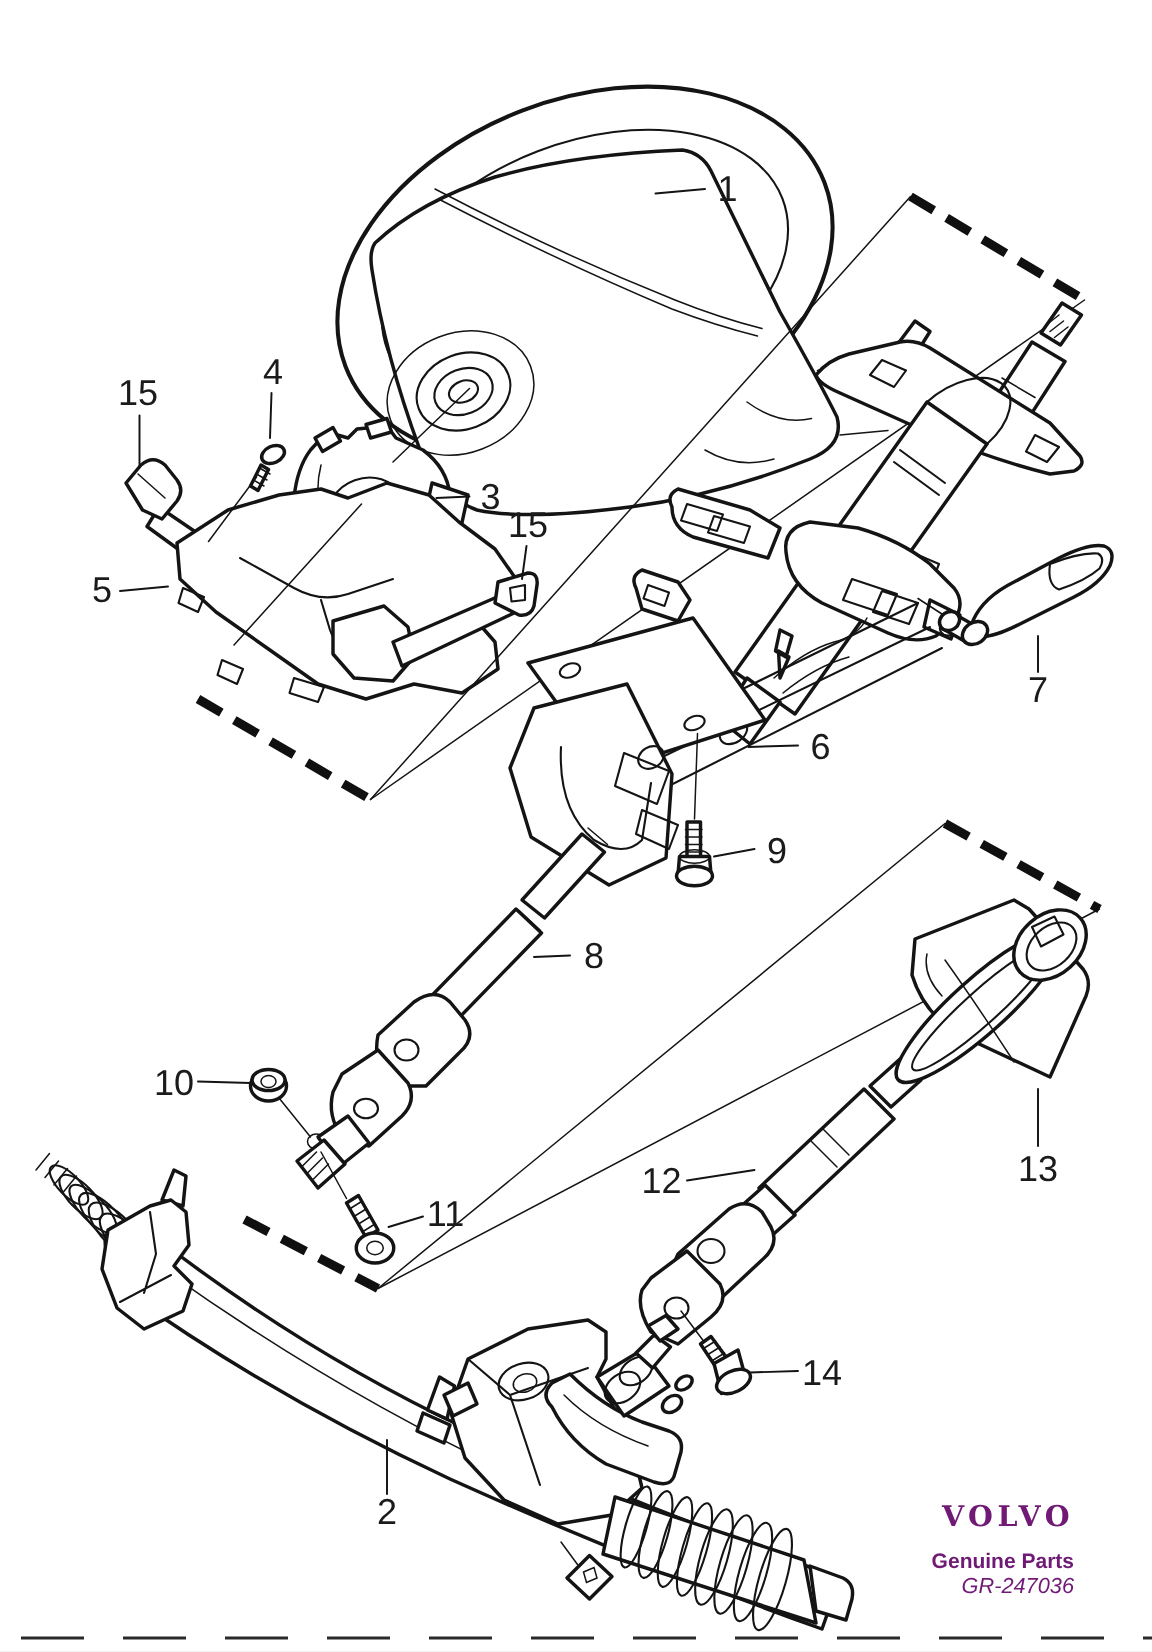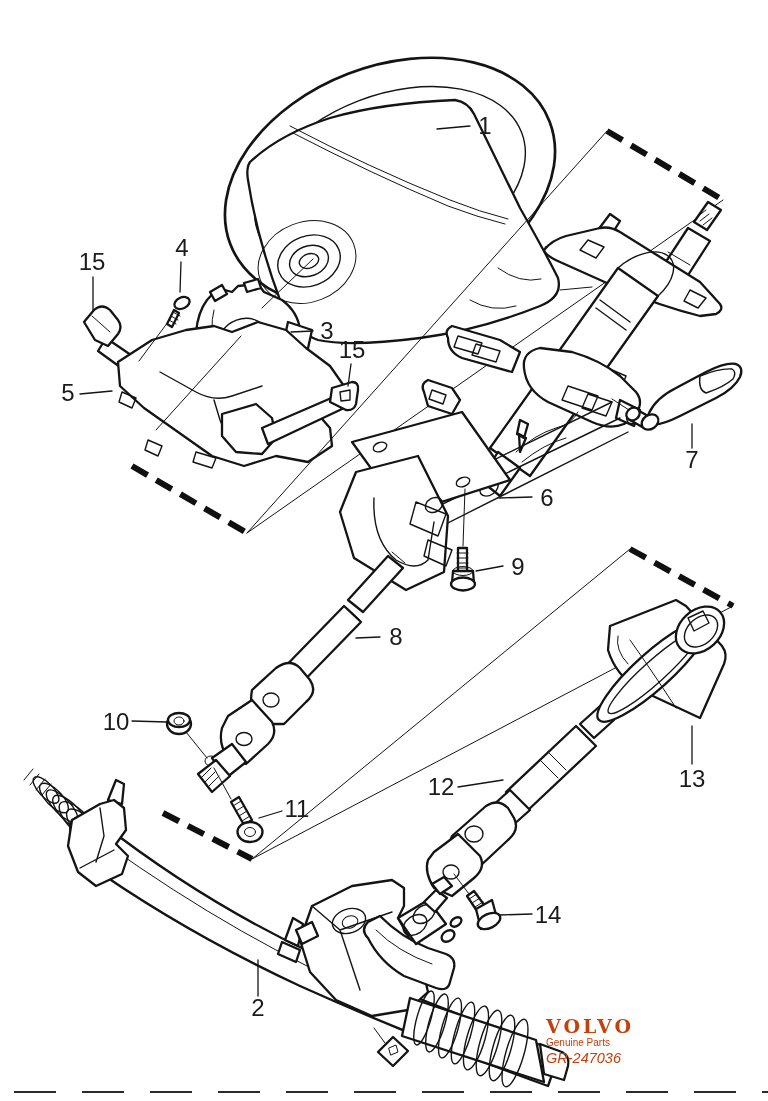--- a/index.html
+++ b/index.html
@@ -10,23 +10,23 @@
   
   .o   { fill:#ffffff; stroke:#141414; stroke-width:2.3; stroke-linejoin:round; stroke-linecap:round; }
   .oh  { fill:#ffffff; stroke:#141414; stroke-width:2.7; stroke-linejoin:round; stroke-linecap:round; }
   .d   { fill:none;    stroke:#141414; stroke-width:1.4; stroke-linejoin:round; stroke-linecap:round; }
   .t   { fill:none;    stroke:#141414; stroke-width:1;   stroke-linecap:round; }
   .lead{ fill:none;    stroke:#141414; stroke-width:1.3; stroke-linecap:round; }
   .dash{ fill:none;    stroke:#101010; stroke-width:6;   stroke-dasharray:18 10; stroke-linecap:butt; }
   .bdash{ fill:none;   stroke:#2a2a2a; stroke-width:2;   stroke-dasharray:42 26; }
   .num { font-family:"Liberation Sans", sans-serif; font-size:24px; fill:#1b1b1b; }
 
-  .footer { position:absolute; right:52px; bottom:35px; width:170px; text-align:left; color:#c2410c; }
+  .footer { position:absolute; right:52px; bottom:35px; width:170px; text-align:right; color:#701a75; }
   .brand  { font-family:"DejaVu Serif", serif; font-weight:bold; font-size:19px; letter-spacing:3px; }
-  .tagline{ font-size:10px; margin-top:0; }
+  .tagline{ font-size:14px; margin-top:10px;font-weight:bold; }
   .doc    { font-size:14.5px; margin-top:2px;font-style:italic; }
 </style>
 </head>
 <body>
 
 <div class="stage">
 <svg viewBox="0 0 768 1101" width="768" height="1101">
 
   <g>
     <path class="t" d="M 723,200 L 247,533"></path>

